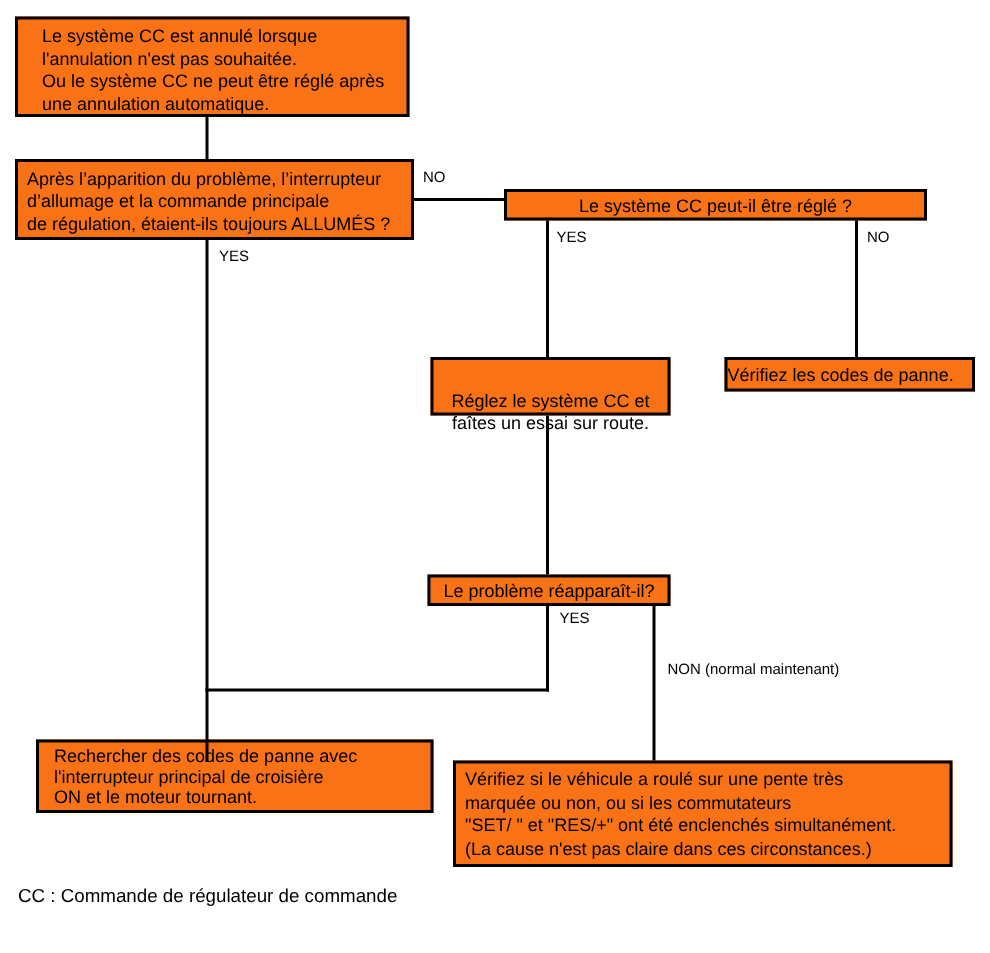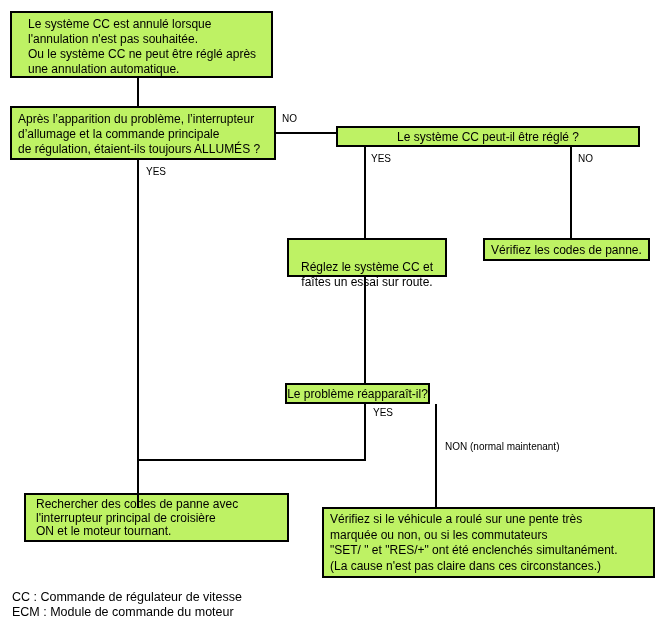--- a/index.html
+++ b/index.html
@@ -8,37 +8,37 @@
     width: 660px;
     height: 635px;
     background: #ffffff;
     font-family: "Liberation Sans", sans-serif;
     color: #000000;
     overflow: hidden;
   }
   .node {
     position: absolute;
     border: 2px solid #000000;
-    background: #bef264;
+    background: #f97316;
     font-size: 12px;
     line-height: 15px;
     white-space: pre;
     box-sizing: border-box;
   }
   .line { position: absolute; background: #000000; }
   .lbl  { position: absolute; font-size: 10px; white-space: pre; }
 
   #n-start { left: 10px;  top: 11px;  width: 263px; height: 67px; padding: 4px 0 0 16px; }
   #n-q1    { left: 10px;  top: 106px; width: 266px; height: 54px; padding: 4px 13px 0 6px;  }
-  #n-q2    { left: 336px; top: 126px; width: 304px; height: 21px; text-align: center; padding-top: 2px; }
+  #n-q2    { left: 336px; top: 126px; width: 282px; height: 21px; text-align: center; padding-top: 2px; }
   #n-a1    { left: 287px; top: 238px; width: 160px; height: 39px; text-align: center; padding-top: 20px; }
-  #n-a2    { left: 483px; top: 238px; width: 167px; height: 23px; text-align: center; padding-top: 3px; }
-  #n-q3    { left: 285px; top: 383px; width: 145px; height: 21px; text-align: center; padding-top: 2px; }
+  #n-a2    { left: 483px; top: 238px; width: 167px; height: 23px; padding-top: 3px; }
+  #n-q3    { left: 285px; top: 383px; width: 162px; height: 21px; text-align: center; padding-top: 2px; }
   #n-a3    { left: 8px;   top: 493px; width: 265px; height: 49px; padding: 3px 0 0 10px; line-height: 13.5px; margin-left: 16px; }
-  #n-a4    { left: 322px; top: 507px; width: 333px; height: 71px; padding: 3px 0 0 6px;  line-height: 15.5px; }
+  #n-a4    { left: 302px; top: 507px; width: 333px; height: 71px; padding: 3px 0 0 6px;  line-height: 15.5px; }
 
   #l-start-q1   { left: 137px; top: 78px;  width: 2px;   height: 28px; }
   #l-q1-q2      { left: 276px; top: 132px; width: 60px;  height: 2px;  }
   #l-q2-a1      { left: 364px; top: 147px; width: 2px;   height: 91px; }
   #l-q2-a2      { left: 570px; top: 147px; width: 2px;   height: 91px; }
   #l-a1-q3      { left: 364px; top: 277px; width: 2px;   height: 106px;}
   #l-q3-yes     { left: 364px; top: 404px; width: 2px;   height: 57px; }
   #l-q3-non     { left: 435px; top: 404px; width: 2px;   height: 103px;}
   #l-q1-yes     { left: 137px; top: 160px; width: 2px;   height: 348px;}
   #l-merge      { left: 137px; top: 459px; width: 229px; height: 2px;  }
@@ -101,17 +101,16 @@
   <div class="line" id="l-merge"></div>
 
   <span class="lbl" id="lbl-no1">NO</span>
   <span class="lbl" id="lbl-yes1">YES</span>
   <span class="lbl" id="lbl-yes2">YES</span>
   <span class="lbl" id="lbl-no2">NO</span>
   <span class="lbl" id="lbl-yes3">YES</span>
   <span class="lbl" id="lbl-non">NON (normal maintenant)</span>
 
   <div id="legend">
-    <div>CC : Commande de régulateur de vitesse</div>
-    <div>ECM : Module de commande du moteur</div>
+    <div>CC : Commande de régulateur de commande</div>
   </div>
 
 </div>
 
 </body></html>

